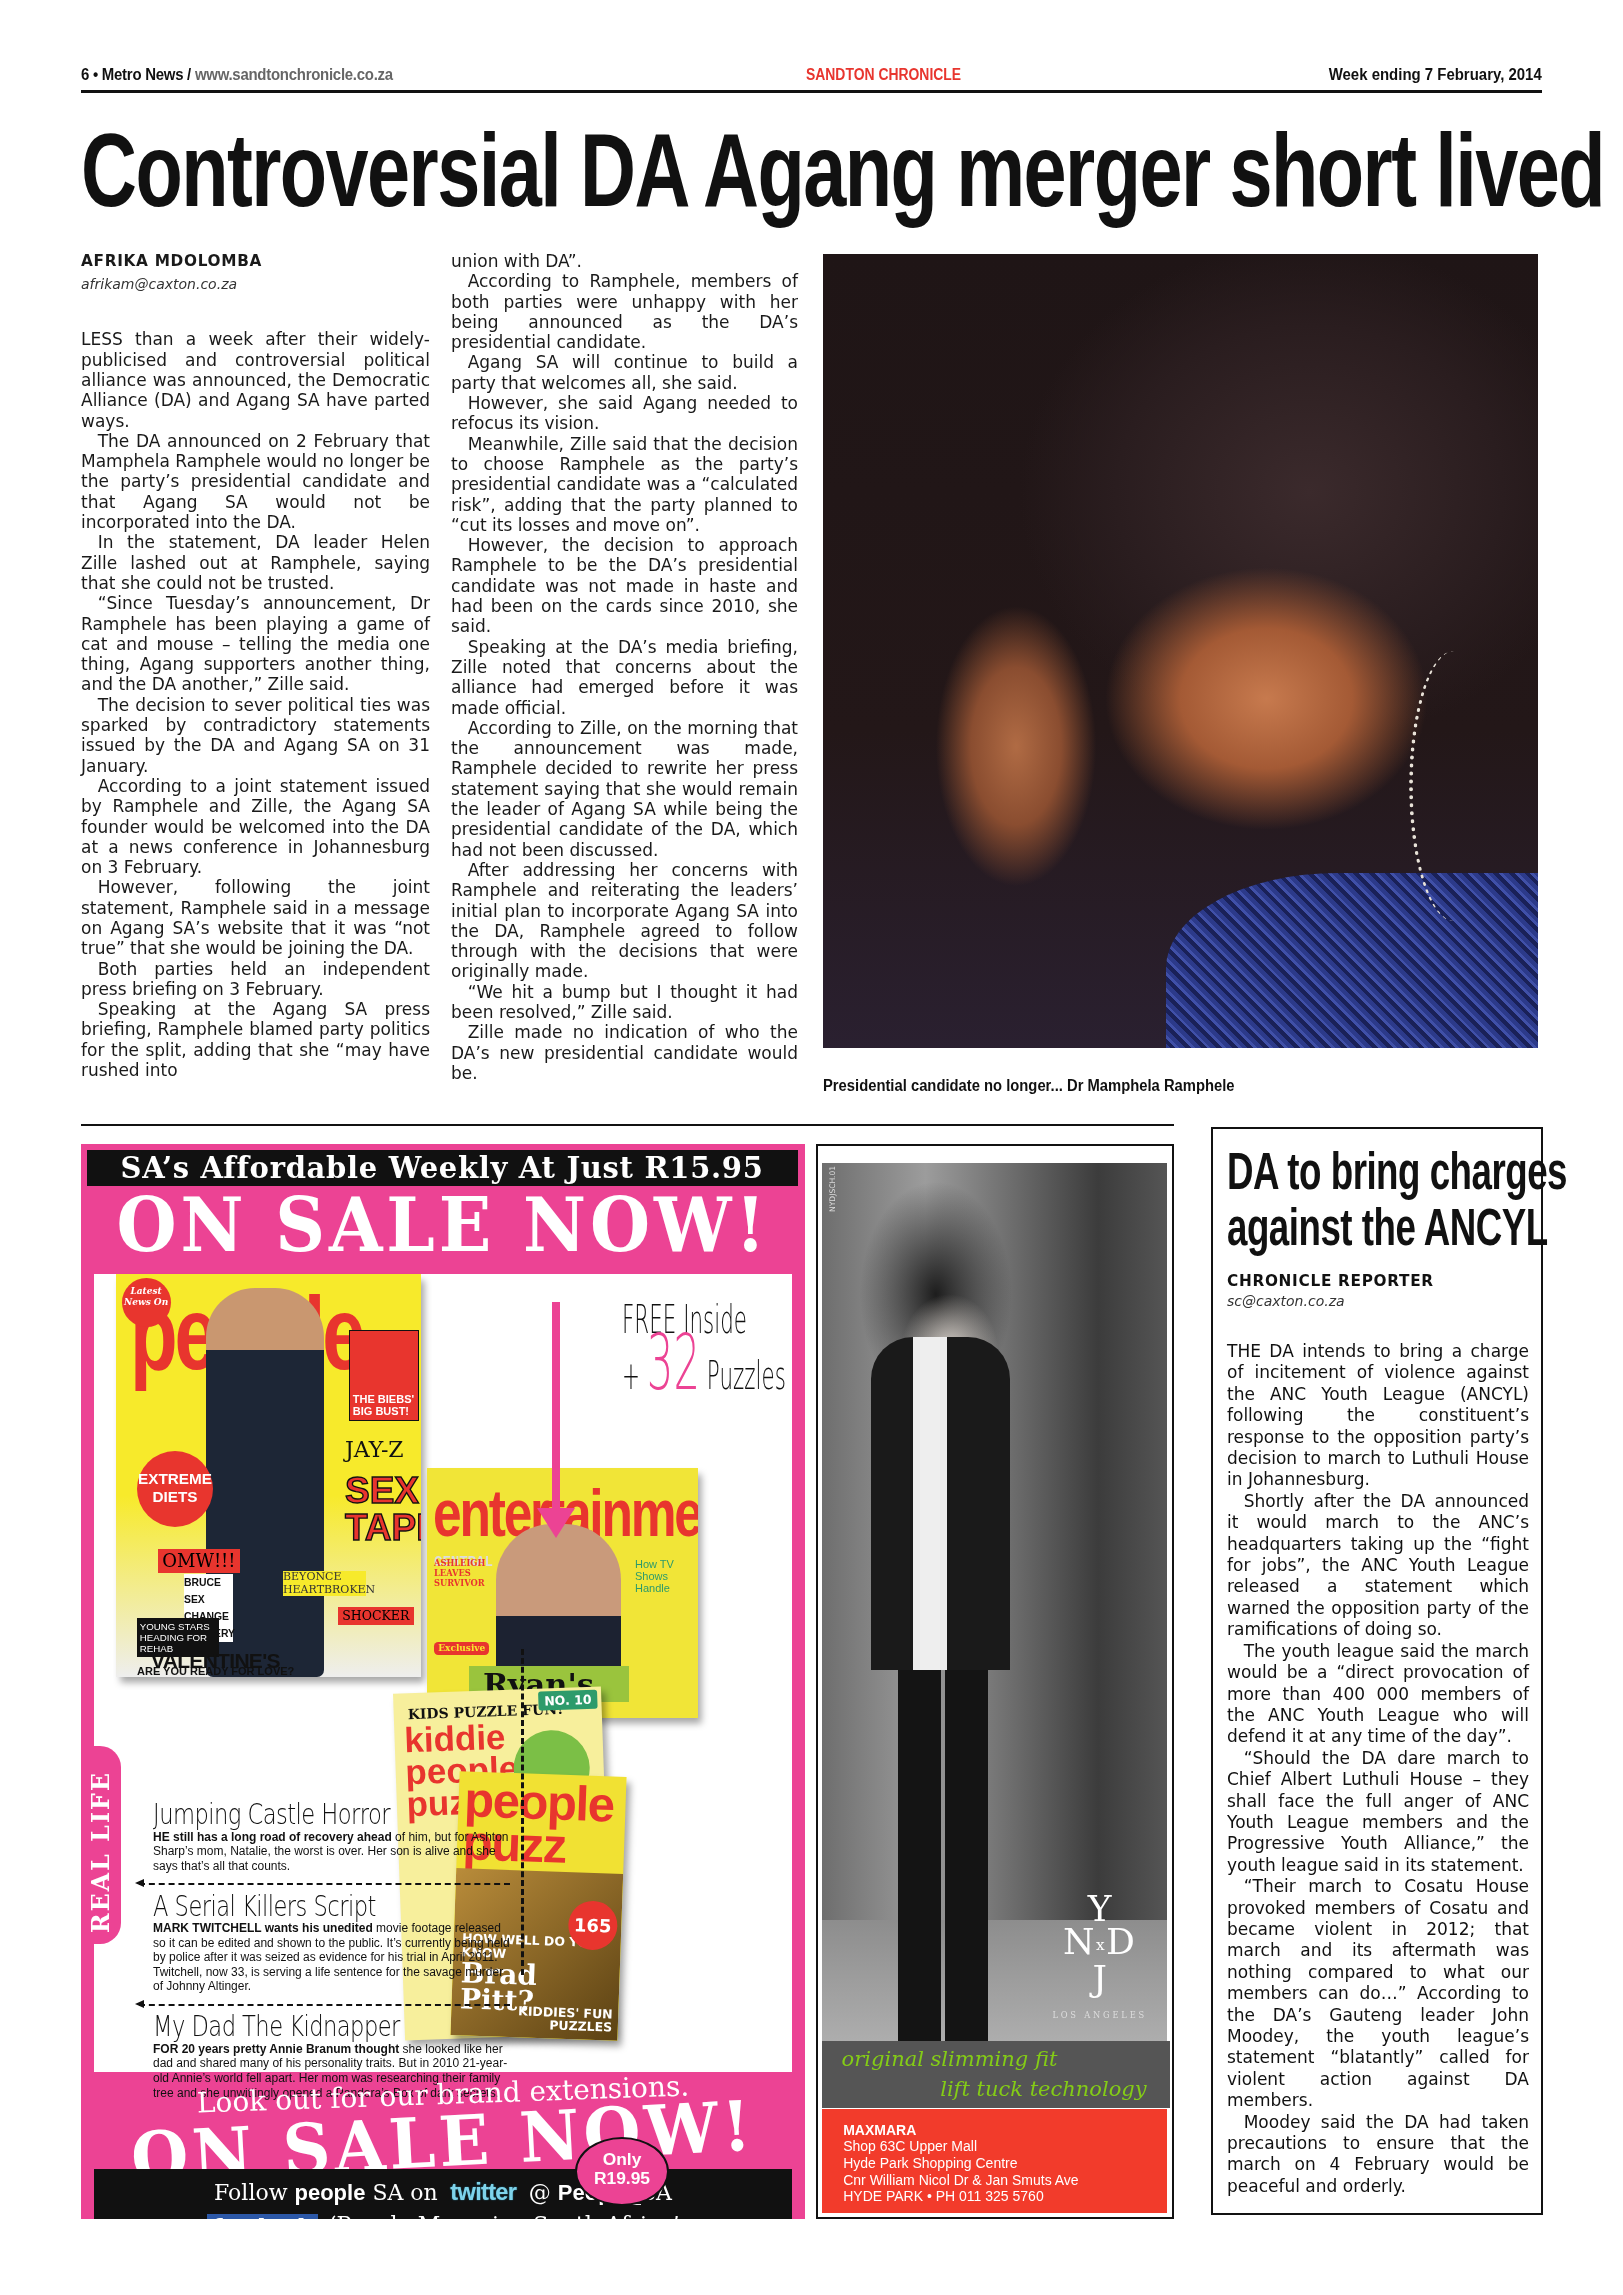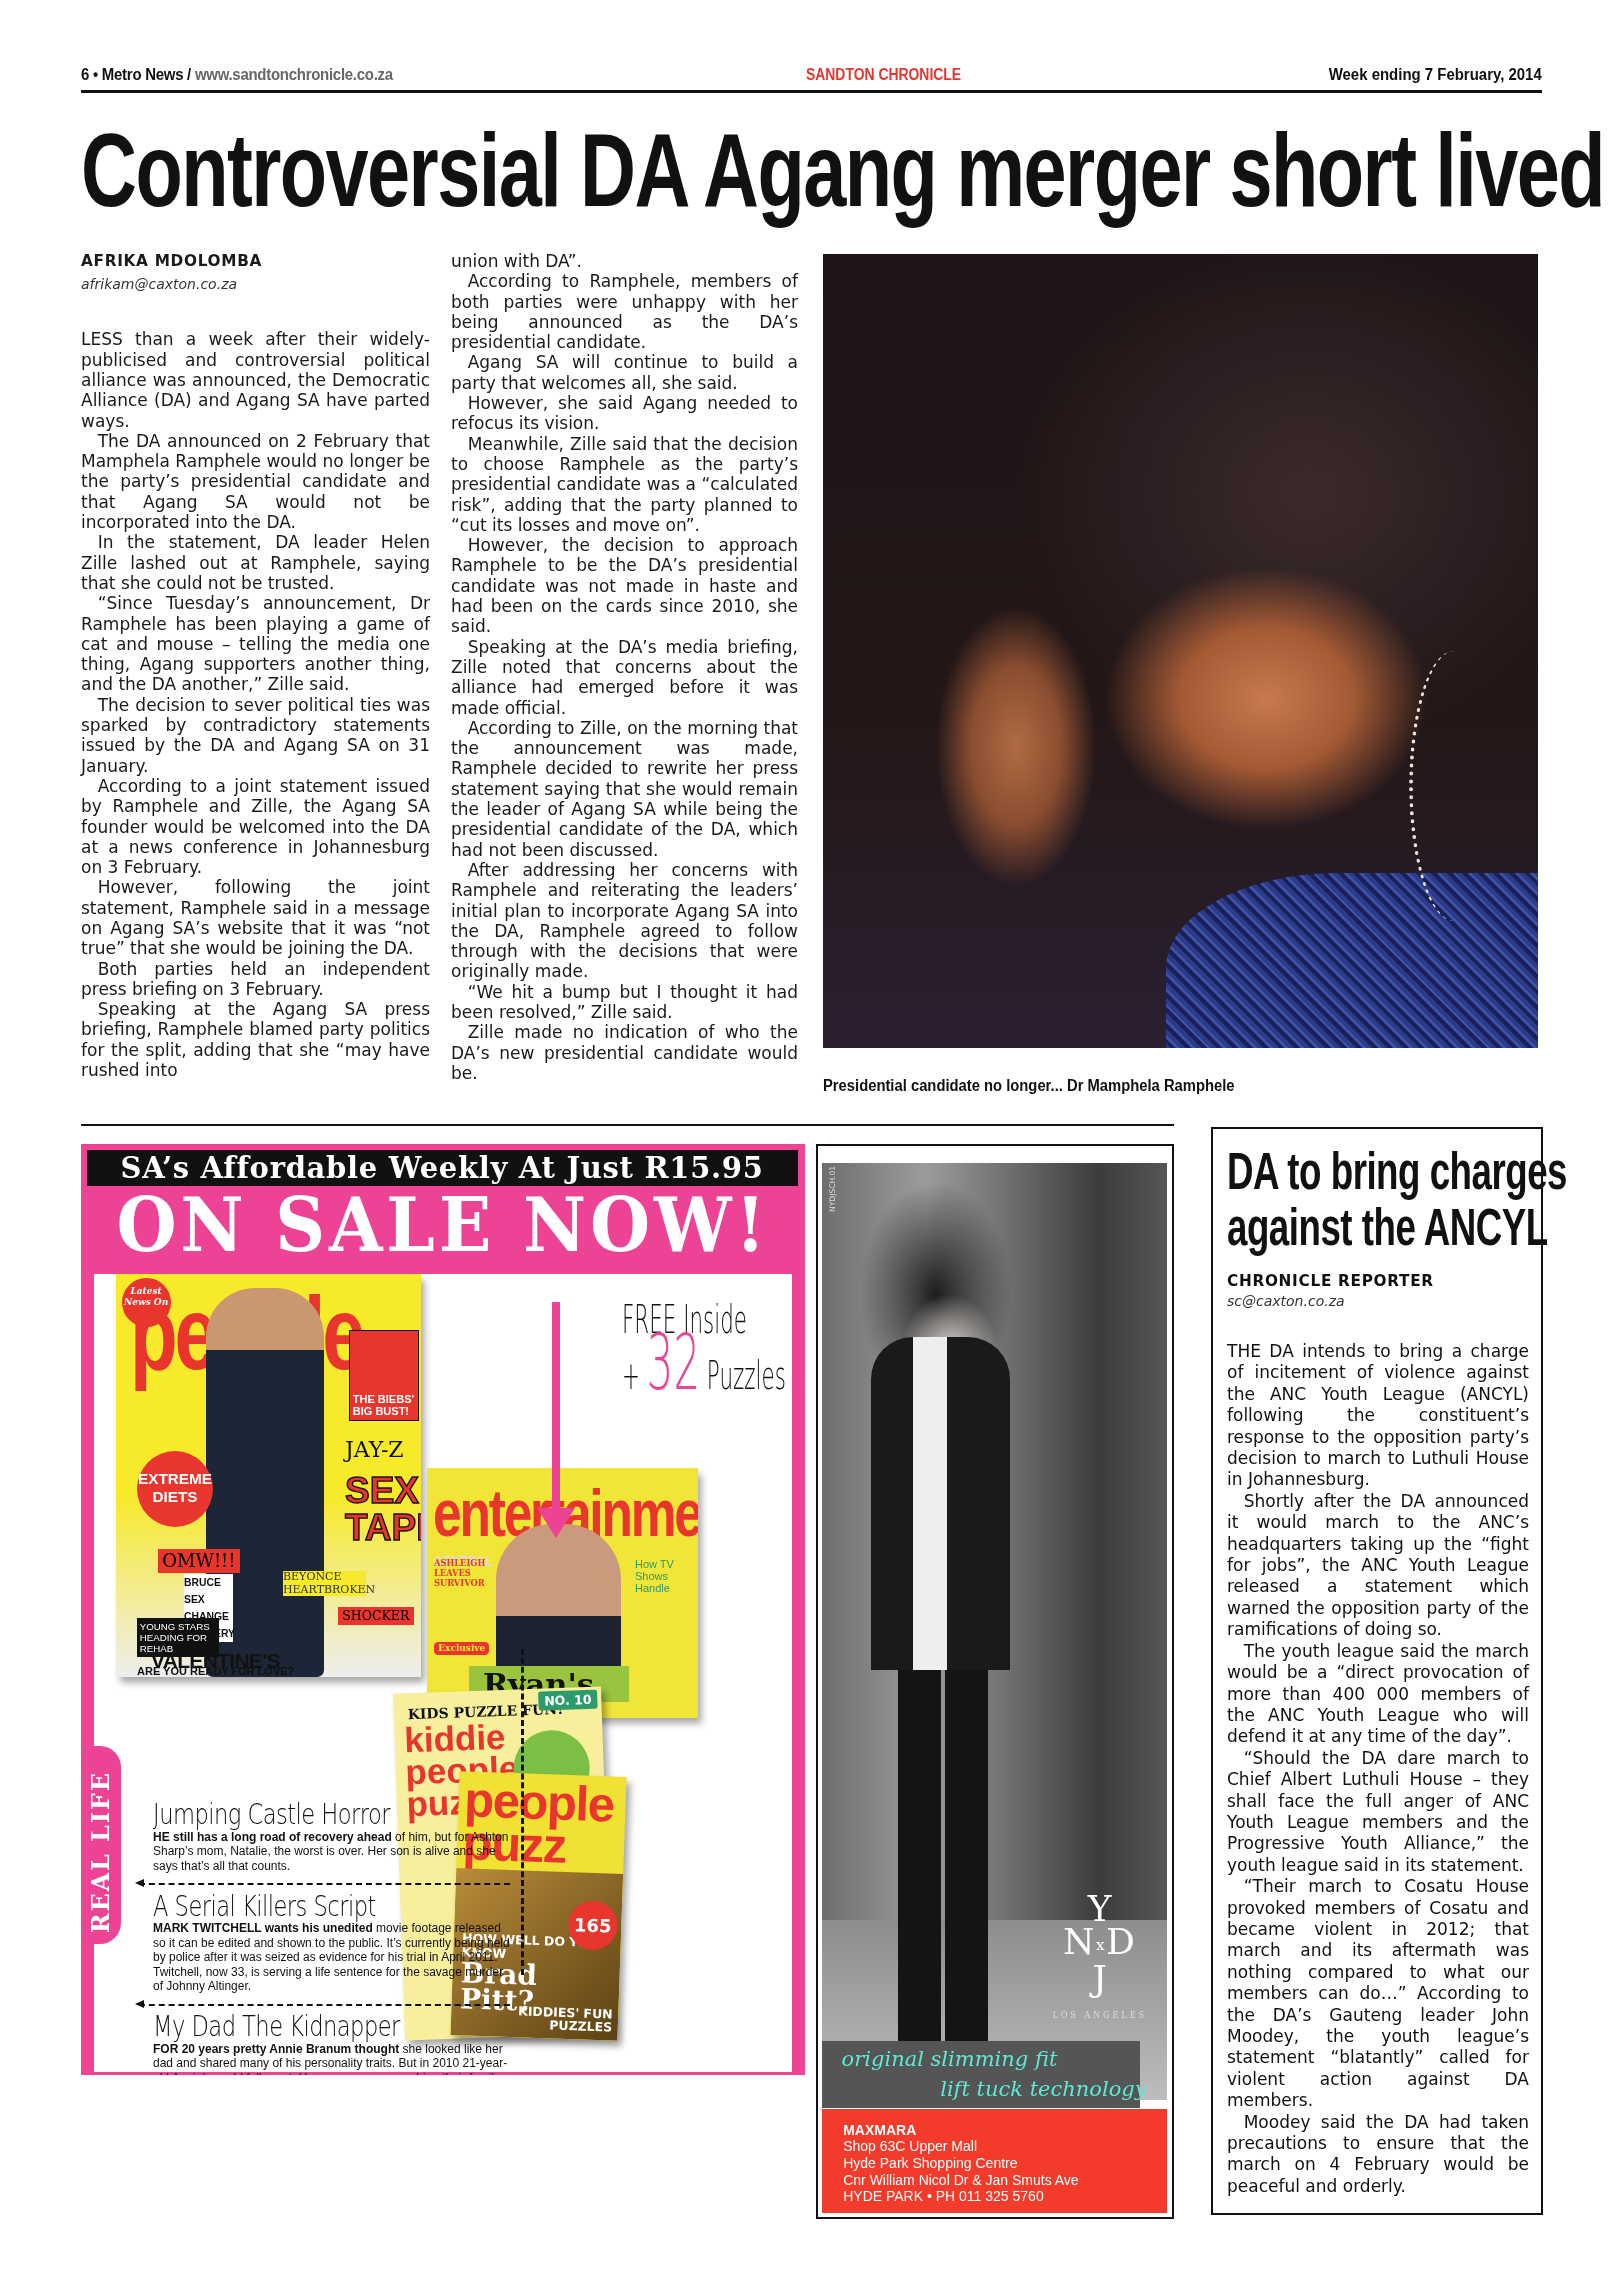--- a/index.html
+++ b/index.html
@@ -35,21 +35,21 @@
       linear-gradient(180deg, #1f1516 0%, #231718 60%, #2a2030 100%);
     overflow:hidden; }
   .photo .jacket { position:absolute; left:48%; top:78%; width:60%; height:30%; background:
       repeating-linear-gradient(45deg, #2c3a8a 0 4.2px, #1a2158 4.2px 8.3px, #4050a8 8.3px 11px); border-radius:40% 0 0 0; }
   .photo .pearls { position:absolute; left:82%; top:50%; width:12%; height:34%; border-left:4.2px dotted #e8e2d8; border-radius:50%; }
   .caption { left:823px; top:1075px; font-family:"Liberation Sans", sans-serif; font-weight:bold; font-size:17.4px; transform:scaleX(0.85); transform-origin:left top; white-space:nowrap; }
 
   .section-rule { left:81px; top:1124px; width:1093px; height:2.1px; background:#111; }
 
   
-  .mag-ad { left:81px; top:1144px; width:724px; height:931px; background:#ec4394; overflow:hidden; }
+  .mag-ad { left:81px; top:1144px; width:724px; height:1075px; background:#ec4394; overflow:hidden; }
   .mag-top-bar { position:absolute; left:5.6px; top:5.6px; width:711px; height:36px; background:#111; }
   .mag-top-bar span { position:absolute; left:0; right:0; top:1.4px; text-align:center; color:#fff; font-family:"DejaVu Serif", serif; font-weight:bold; font-size:29px; letter-spacing:0.7px; white-space:nowrap; }
   .mag-onsale { position:absolute; left:0; right:0; top:43px; text-align:center; color:#fff; font-family:"DejaVu Serif", serif; font-weight:bold; font-size:75px; letter-spacing:4.2px; line-height:76px; transform:scaleX(0.92); }
   .mag-white { position:absolute; left:13px; top:130px; width:698px; height:798px; background:#fff; }
   .cover-people { position:absolute; left:22px; top:0px; width:305px; height:403px; background:linear-gradient(180deg,#f7ea2b 0%, #f7ea2b 55%, #eee 100%); box-shadow:4.2px 5.6px 7px rgba(0,0,0,0.35); overflow:hidden; }
   .cover-people .logo { position:absolute; left:14px; top:7px; font-family:"Liberation Sans", sans-serif; font-weight:bold; font-size:104px; color:#e8352e; letter-spacing:-4.2px; line-height:104px; transform:scaleX(0.75); transform-origin:left top; }
   .cover-people .star { position:absolute; left:90px; top:14px; width:118px; height:389px; background:linear-gradient(180deg,#c99770 0 16%, #1d2636 16% 100%); border-radius:49px 49px 7px 7px; }
   .cover-people .tag { position:absolute; font-family:"Liberation Sans", sans-serif; font-weight:bold; }
   .cover-people .red { color:#000000; background:#e8352e; padding:1.4px 4.2px; }
   .cover-people .blk { color:#111; }
@@ -102,21 +102,21 @@
     overflow:hidden; }
   .mm-photo .body { position:absolute; left:49px; top:174px; width:139px; height:333px; background:linear-gradient(90deg,#1a1a1a 0 30%, #eee 30% 55%, #1a1a1a 55% 100%); border-radius:42px 42px 0 0; }
   .mm-photo .legs { position:absolute; left:76px; top:507px; width:90px; height:416px; background:linear-gradient(90deg,#141414 0 48%, transparent 48% 52%, #141414 52% 100%); }
   .mm-photo .floor { position:absolute; left:0; bottom:0; width:100%; height:180px; background:linear-gradient(180deg,#8d8d8d,#bdbdbd); }
   .mm-code { position:absolute; left:5.6px; top:7px; color:#ddd; font-size:7.6px; transform:rotate(-90deg) translateX(-42px); transform-origin:left top; white-space:nowrap; }
   .nydj { position:absolute; left:229px; top:729px; width:97px; color:#fff; font-family:"DejaVu Serif", serif; text-align:center; }
   .nydj .y, .nydj .j { font-size:36px; line-height:33px; }
   .nydj .nd { font-size:36px; line-height:33px; letter-spacing:1.4px; }
   .nydj .nd small { font-size:15.3px; vertical-align:middle; }
   .nydj .la { font-size:8.3px; letter-spacing:2.8px; margin-top:15.3px; color:#ddd; }
-  .mm-slogan { position:absolute; left:4.2px; top:895px; width:318px; height:67px; background:#555; color:#5eead4; font-family:"DejaVu Serif", serif; font-style:italic; font-size:21px; line-height:30.5px; }
+  .mm-slogan { position:absolute; left:4.2px; top:895px; width:348px; height:67px; background:#555; color:#84cc16; font-family:"DejaVu Serif", serif; font-style:italic; font-size:21px; line-height:30.5px; }
   .mm-slogan .l1 { position:absolute; left:19.4px; top:2.8px; white-space:nowrap; }
   .mm-slogan .l2 { position:absolute; left:118px; top:33px; white-space:nowrap; }
   .mm-info { position:absolute; left:4.2px; top:963px; width:345px; height:104px; background:#f23b2b; color:#fff; font-family:"Liberation Sans", sans-serif; font-size:14px; line-height:16.7px; padding:12.5px 0 0 21px; box-sizing:border-box; }
   .mm-info .name { font-weight:bold; }
 
   
   .sidebar { left:1211px; top:1127px; width:332px; height:1088px; border:2.8px solid #111; box-sizing:border-box; }
   .sb-head { position:absolute; left:14px; top:15.3px; width:319px; font-family:"Liberation Sans", sans-serif; font-weight:bold; font-size:51px; line-height:56px; letter-spacing:-0.7px; transform:scaleX(0.72); transform-origin:left top; white-space:nowrap; }
   .sb-byline { position:absolute; left:14px; top:143px; }
   .sb-body { position:absolute; left:14px; top:212px; width:302px; font-size:17px; line-height:21.4px; text-align:justify; }

